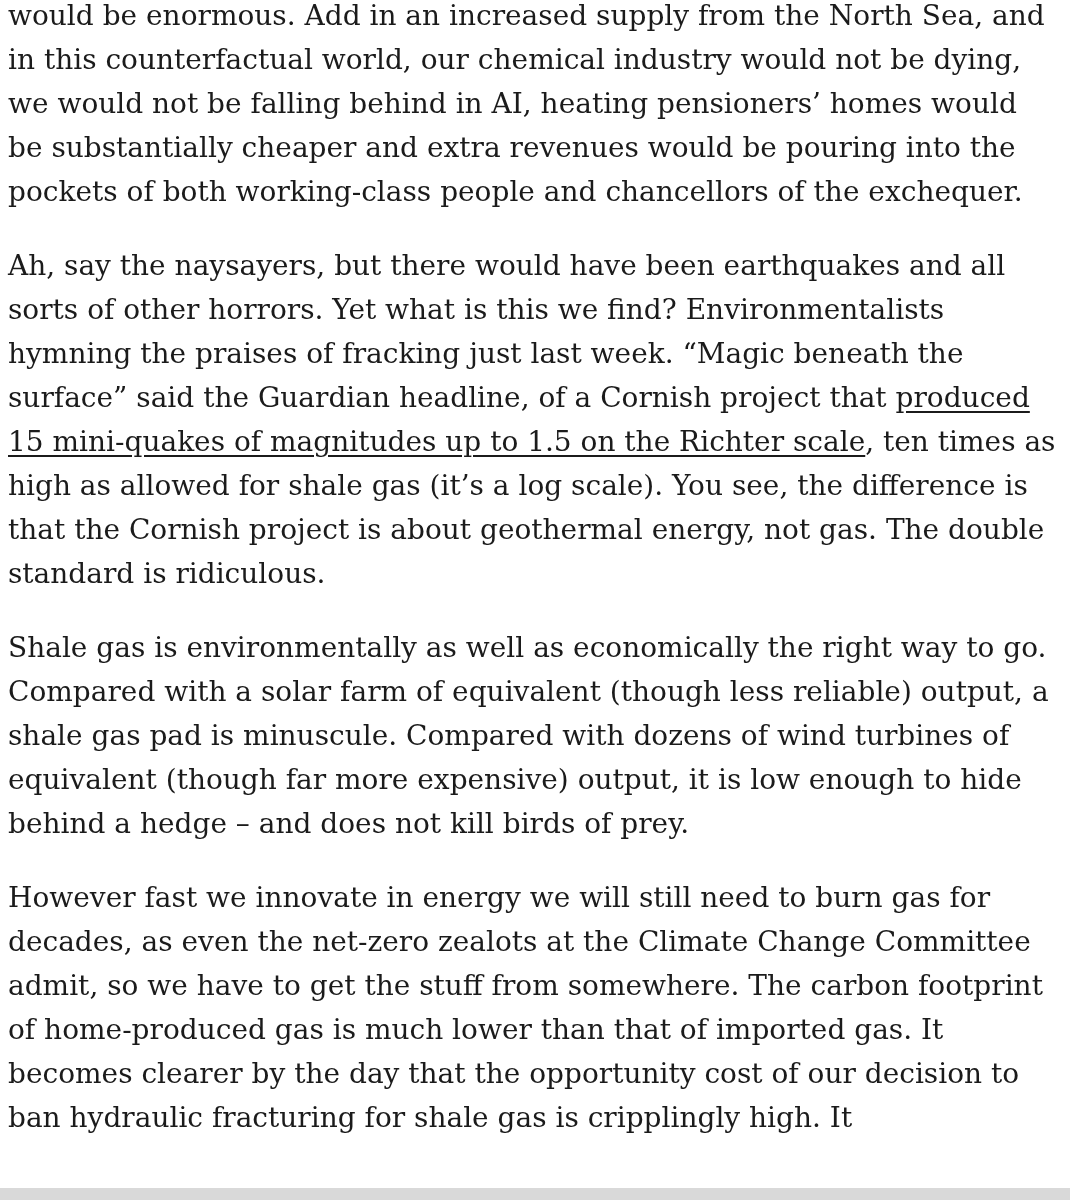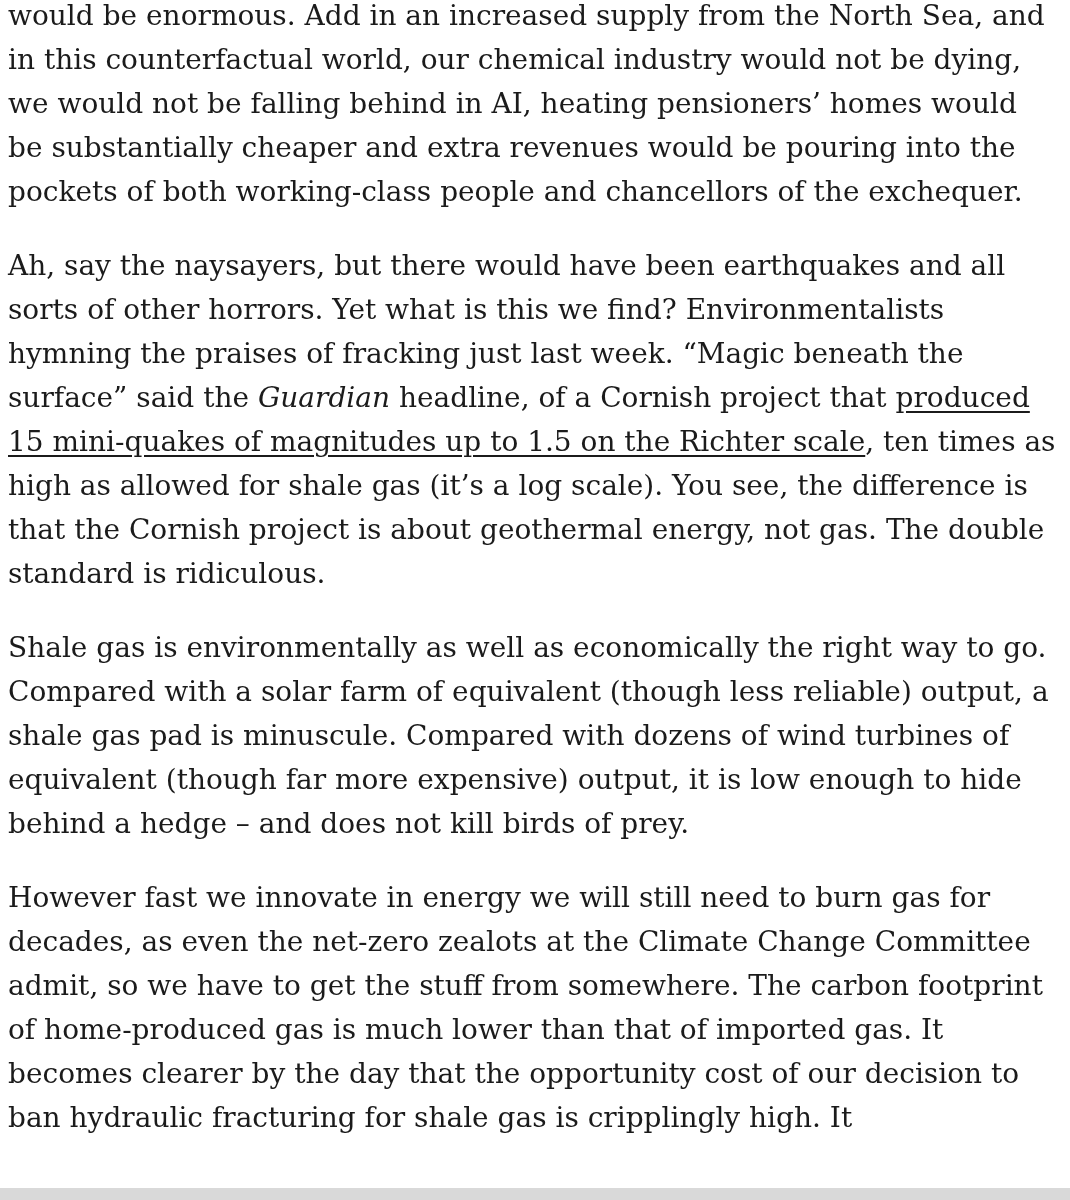--- a/index.html
+++ b/index.html
@@ -22,21 +22,21 @@
     padding:0 14px 0 8px;
     margin-top:-6px;
     color:var(--text-color);
     font-size:28px;
     line-height:44px;
     text-align:left;
   }
   .article p{
     margin:0 0 30px 0;
   }
-  .italic{font-style:italic;}
+  .italic{}
   a.body-link{
     color:var(--link);
     text-decoration:underline;
     text-decoration-thickness:1.5px;
     text-underline-offset:4px;
   }
   .bottom-divider{
     position:absolute;
     left:0;right:0;bottom:0;
     height:12px;

